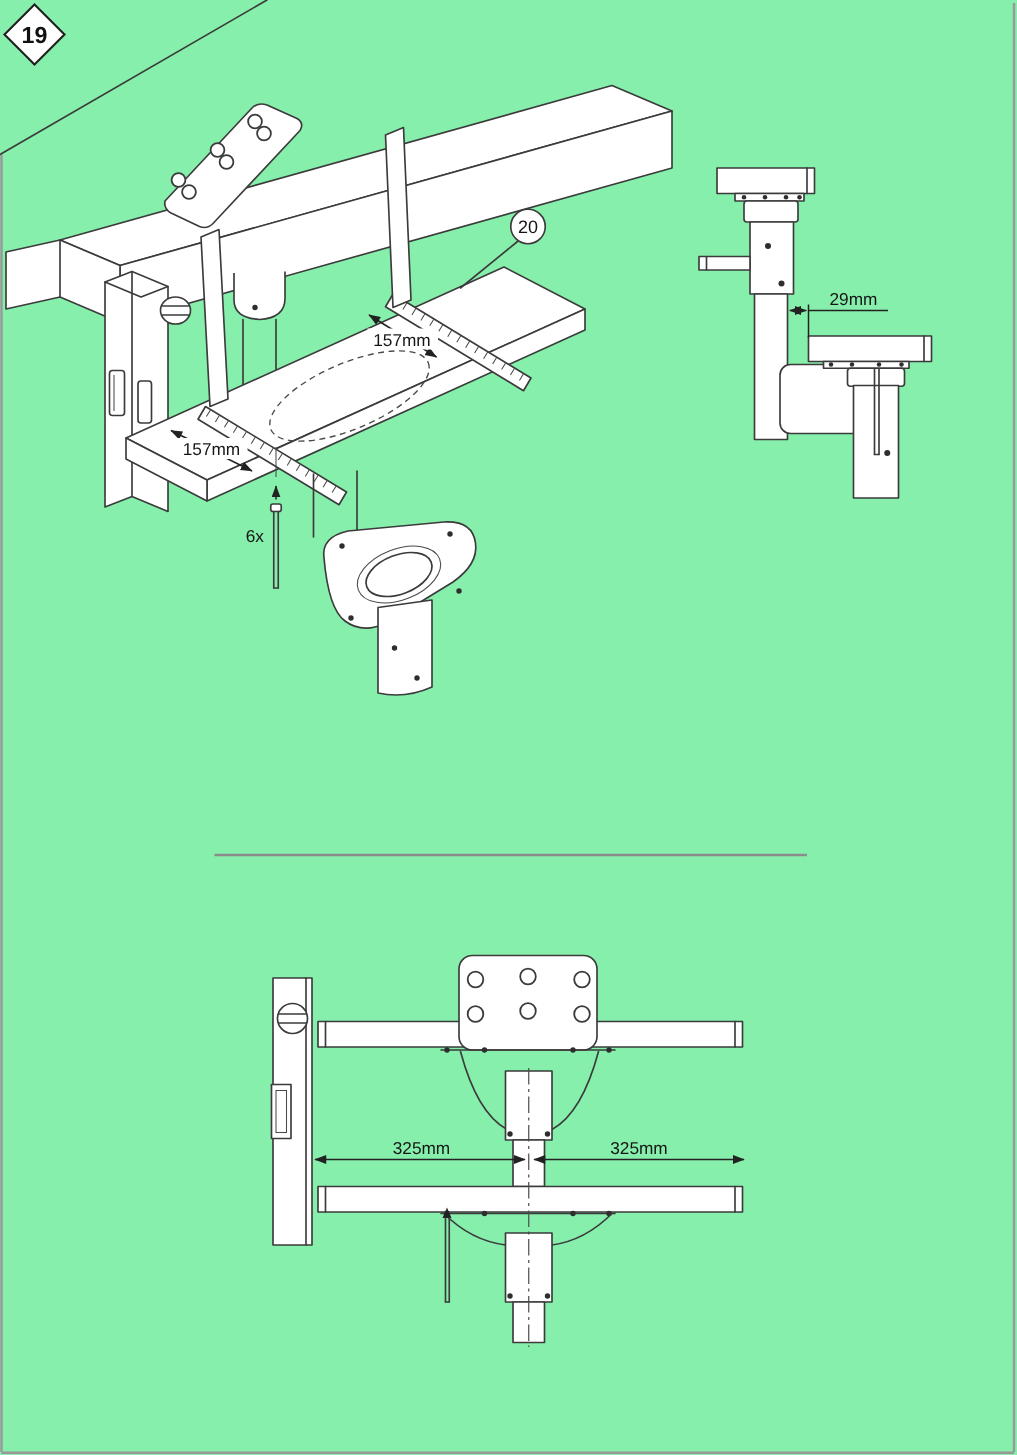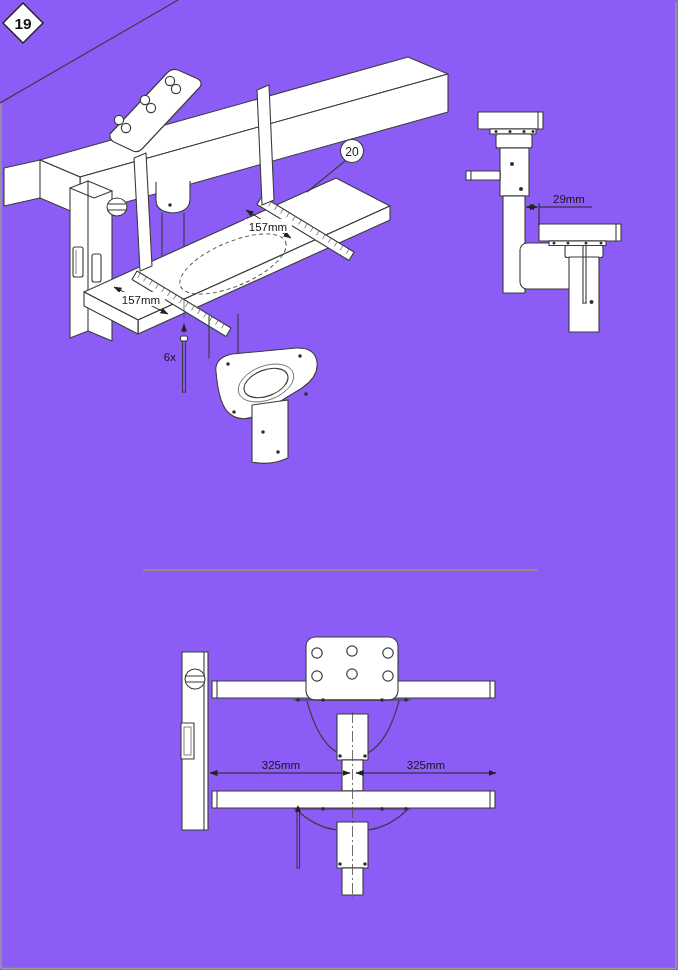--- a/index.html
+++ b/index.html
@@ -1,17 +1,17 @@
 <!DOCTYPE html>
 <html><head>
 <meta charset="utf-8">
 <style>
   html,body{margin:0;padding:0;background:#e8e8e8;}
   .page{
-    position:relative;width:678px;height:970px;background:#8b5cf6;
+    position:relative;width:678px;height:970px;background:#86efac;
     overflow:hidden;font-family:"Liberation Sans",sans-serif;
   }
   svg{position:absolute;left:0;top:0;}
   .ln{stroke:#3b3b3b;stroke-width:1.1;fill:none;stroke-linejoin:round;stroke-linecap:round;}
   .lnw{stroke:#3b3b3b;stroke-width:1.1;fill:#ffffff;stroke-linejoin:round;}
   .thin{stroke:#4a4a4a;stroke-width:0.7;fill:none;}
   .dim{stroke:#222222;stroke-width:1;fill:none;}
   .dimtxt{fill:#161616;font-size:11.5px;}
   .dot{fill:#2e2e2e;stroke:none;}
   .hole{stroke:#3b3b3b;stroke-width:1.2;fill:#ffffff;}

